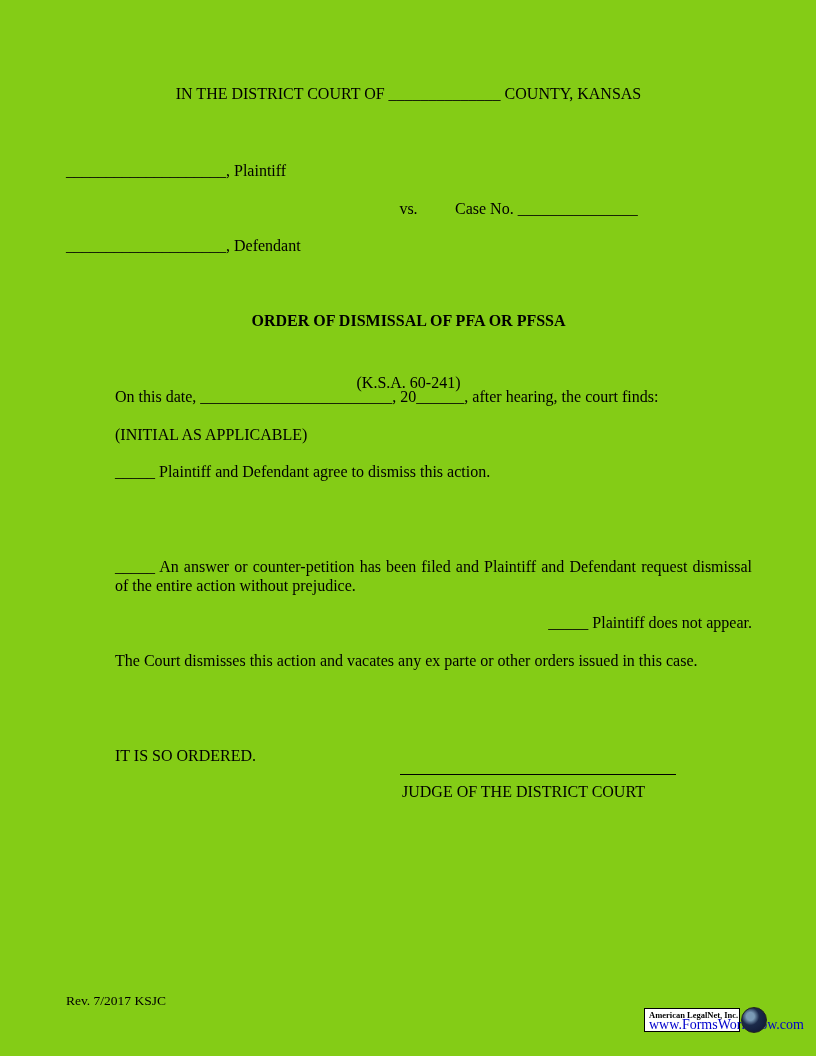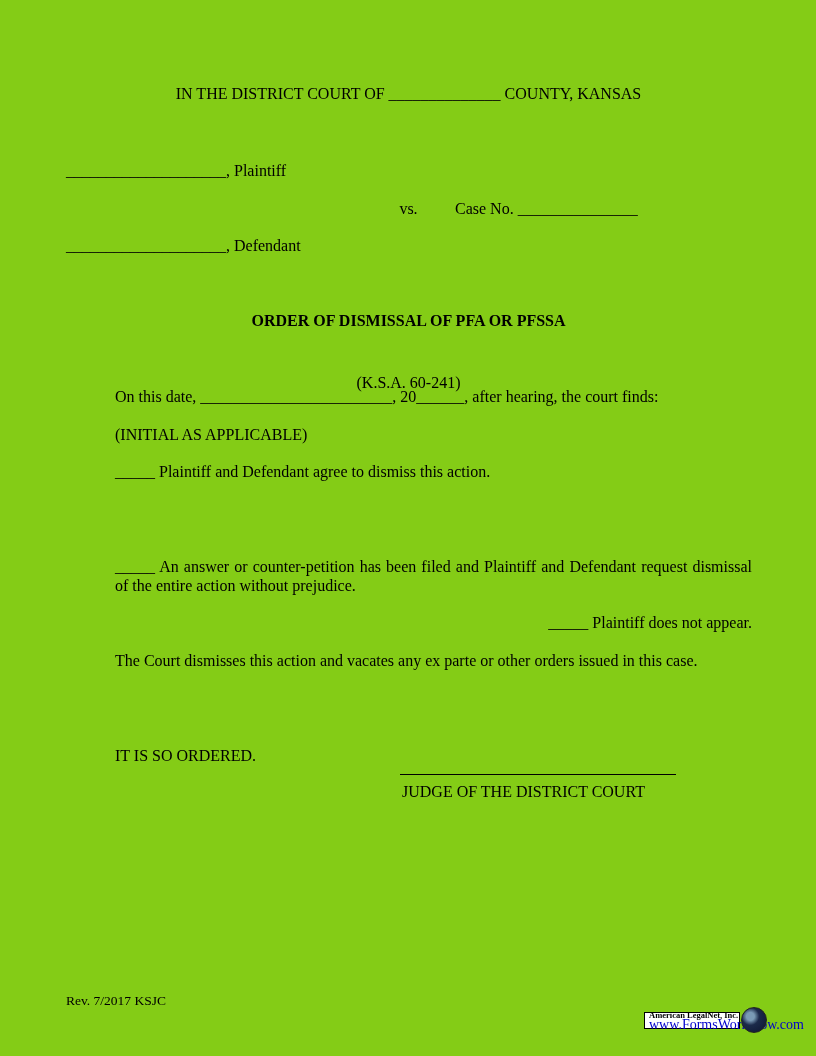--- a/index.html
+++ b/index.html
@@ -38,21 +38,21 @@
     left: 644px;
     top: 1007px;
     display: flex;
     align-items: center;
   }
   .legalnet-box {
     border: 1px solid #000;
     background: #fff;
     padding: 2px 5px 2px 4px;
     width: 96px;
-    height: 17px;
+    height: 24px;
     display: flex;
     flex-direction: column;
     justify-content: center;
   }
   .legalnet-company {
     font-family: "Liberation Serif", serif;
     font-size: 8.5px;
     font-weight: bold;
     line-height: 10px;
     white-space: nowrap;

